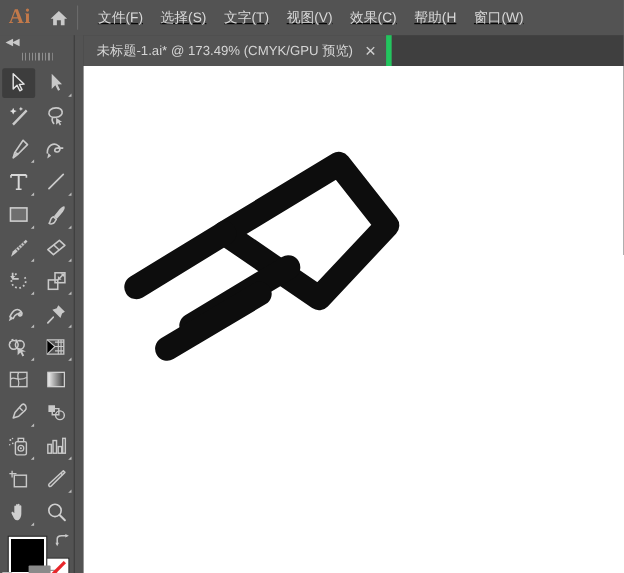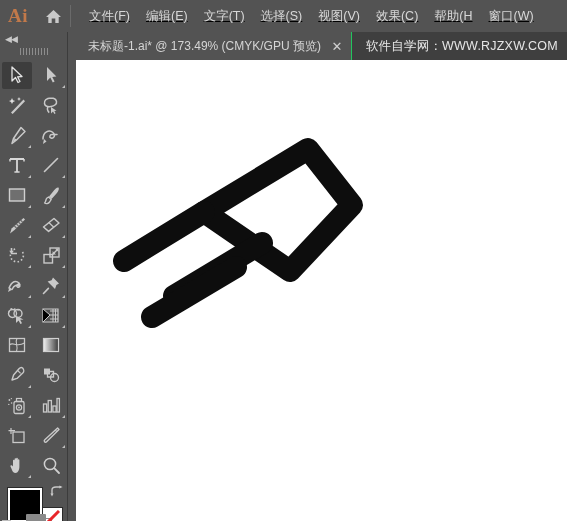--- a/index.html
+++ b/index.html
@@ -81,21 +81,21 @@
     display: flex;
     align-items: stretch;
   }
   .doc-tab {
     background: #535353;
     height: 28px;
     display: flex;
     align-items: center;
     padding: 0 8px 0 12px;
     box-sizing: border-box;
-    border-right: 1px solid #22c55e;
+    border-right: 5px solid #22c55e;
   }
   .doc-tab-label {
     color: #d5d5d5;
     font-size: 12px;
     white-space: nowrap;
   }
   .tab-close {
     color: #cfcfcf;
     font-size: 13px;
     margin-left: 10px;
@@ -253,36 +253,34 @@
   <div class="menubar">
     <div class="ai-logo">Ai</div>
     <div class="home-btn">
       <svg width="17" height="15" viewBox="0 0 17 15">
         <path d="M8.5 1 L16 8 L13.7 8 L13.7 14 L10.3 14 L10.3 9.4 L6.7 9.4 L6.7 14 L3.3 14 L3.3 8 L1 8 Z" fill="#c9c9c9"></path>
       </svg>
     </div>
     <div class="menu-sep"></div>
     <div class="menu-items">
       <div class="menu-item">文件(F)</div>
-      <div class="menu-item">编辑(E)</div>
+      <div class="menu-item">选择(S)</div>
       <div class="menu-item">文字(T)</div>
-      <div class="menu-item">选择(S)</div>
       <div class="menu-item">视图(V)</div>
       <div class="menu-item">效果(C)</div>
       <div class="menu-item">帮助(H</div>
       <div class="menu-item">窗口(W)</div>
     </div>
   </div>
 
   <div class="tabbar">
     <div class="doc-tab">
       <span class="doc-tab-label">未标题-1.ai* @ 173.49% (CMYK/GPU 预览)</span>
       <span class="tab-close">✕</span>
     </div>
-    <div class="watermark">软件自学网：WWW.RJZXW.COM</div>
   </div>
 
   <div class="canvas">
     <svg width="491" height="461" viewBox="0 0 491 461">
       <g fill="none" stroke="#0d0d0d" stroke-linecap="round" stroke-linejoin="round">
 
         <path d="M128 152 L232 89 L276 145 L214 211 Z" stroke-width="22"></path>
 
         <path d="M128 152 L48 201" stroke-width="22"></path>
         <path d="M186 183 L98 236" stroke-width="22"></path>

